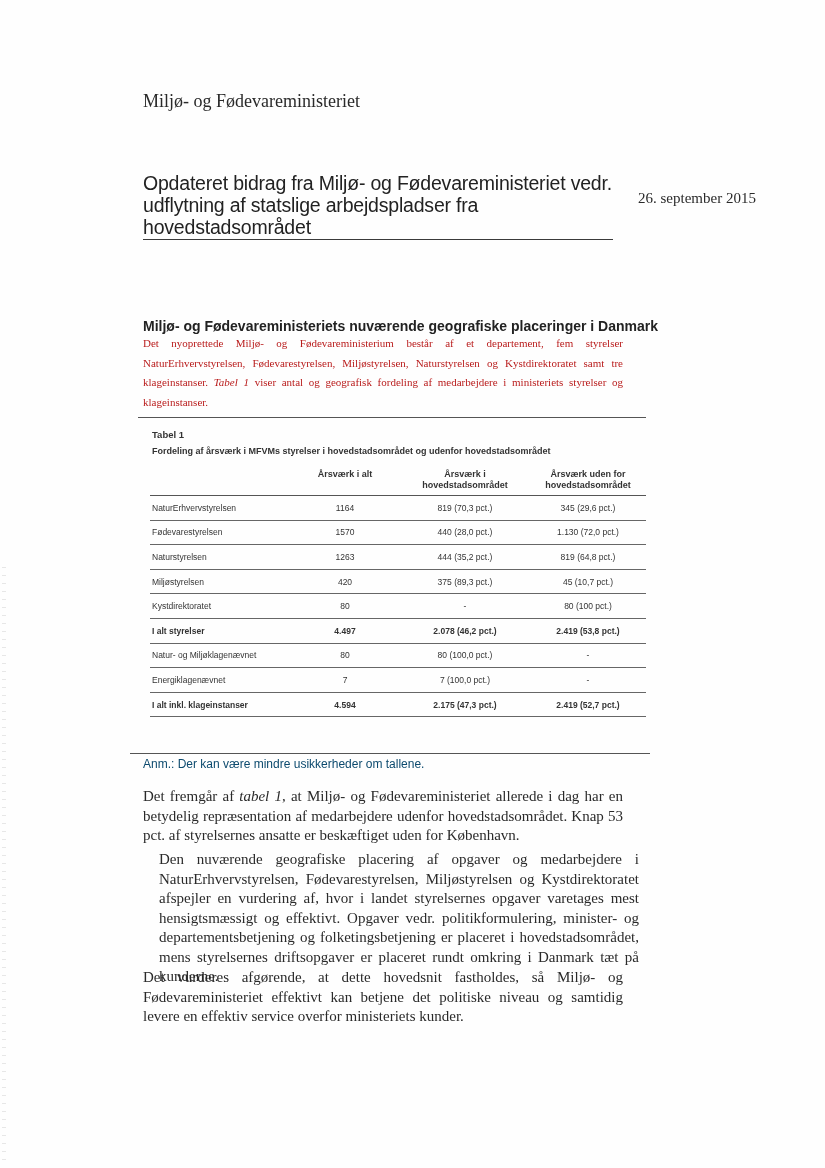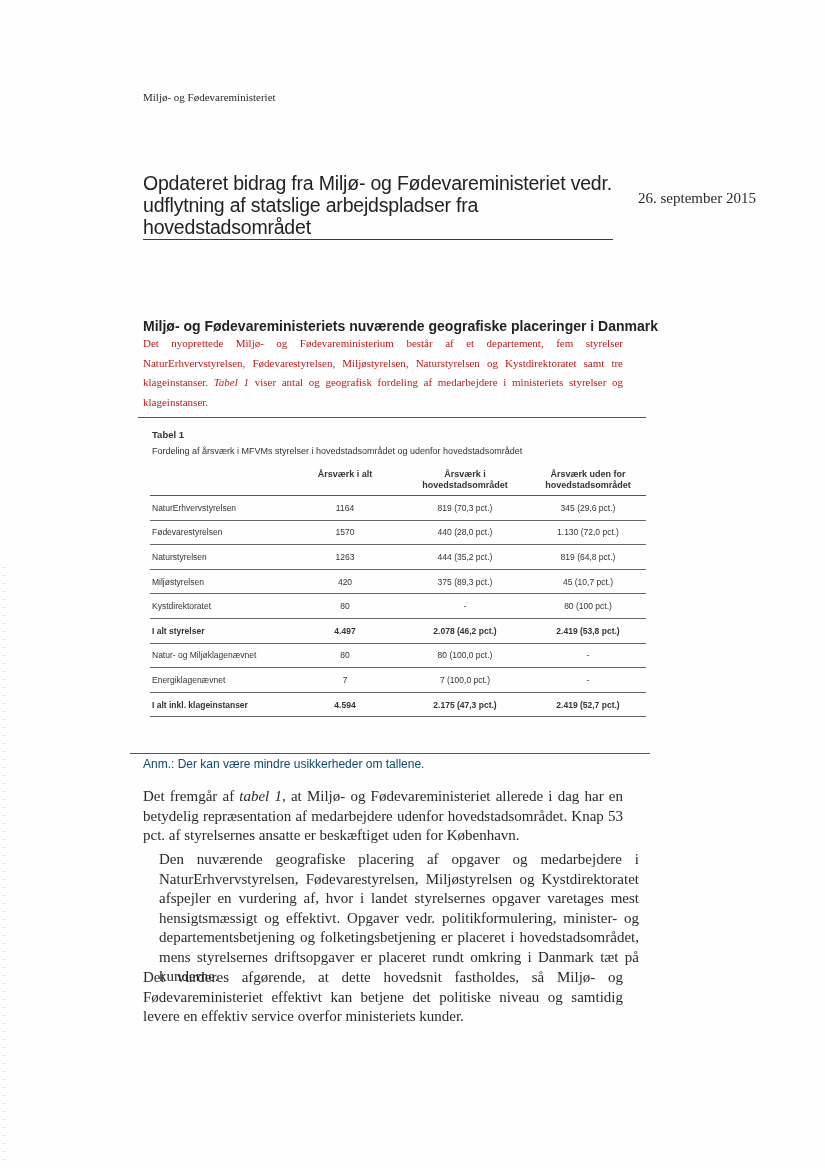--- a/index.html
+++ b/index.html
@@ -1,37 +1,37 @@
 <!DOCTYPE html>
 <html><head>
 <meta charset="utf-8">
 <style>
   html, body { margin: 0; padding: 0; background: #ffffff; }
   body { width: 825px; height: 1168px; position: relative; overflow: hidden; color: #1a1a1a; }
   .page { position: absolute; left: 0; top: 0; width: 825px; height: 1168px; background: #fefefe; }
   .serif { font-family: "Liberation Serif", "DejaVu Serif", serif; }
   .sans { font-family: "Liberation Sans", "DejaVu Sans", sans-serif; }
 
-  .ministry { position: absolute; left: 143px; top: 91px; font-size: 11px; color: #2a2a2a; }
+  .ministry { position: absolute; left: 143px; top: 91px; font-size: 18px; color: #2a2a2a; }
 
   .title { position: absolute; left: 143px; top: 172px; width: 480px; font-size: 19.5px; line-height: 22px; color: #222; letter-spacing: -0.2px; }
   .date { position: absolute; left: 638px; top: 190px; font-size: 15px; color: #2a2a2a; }
 
   .rule { position: absolute; height: 1px; background: #3a3a3a; }
   .rule.r1 { left: 143px; top: 239px; width: 470px; }
   .rule.r2 { left: 138px; top: 417px; width: 508px; background: #555; }
   .rule.r3 { left: 130px; top: 753px; width: 520px; background: #555; }
 
   .intro { position: absolute; left: 143px; top: 250px; width: 480px; font-size: 14.5px; line-height: 19.5px; font-style: italic; color: #2a2a2a; text-align: justify; }
 
   .sec-head { position: absolute; left: 143px; top: 318px; font-size: 14px; font-weight: bold; color: #222; }
   .para1 { position: absolute; left: 143px; top: 334px; width: 480px; font-size: 11px; line-height: 19.5px; color: #b91c1c; text-align: justify; }
 
   .tbl-label { position: absolute; left: 152px; top: 429px; font-size: 9.5px; font-weight: bold; color: #333; }
-  .tbl-caption { position: absolute; left: 152px; top: 446px; font-size: 9px; font-weight: normal; color: #333; }
+  .tbl-caption { position: absolute; left: 152px; top: 446px; font-size: 9px; font-weight: bold; color: #333; }
 
   table.data { position: absolute; left: 150px; top: 467px; width: 496px; border-collapse: collapse; font-size: 8.5px; color: #333; }
   table.data th { font-weight: bold; font-size: 9px; text-align: center; vertical-align: top; padding: 2px 2px 4px 2px; line-height: 11px; border-bottom: 1.5px solid #555; }
   table.data th.c0 { text-align: left; }
   table.data td { padding: 0 2px; height: 23.6px; text-align: center; border-bottom: 1.5px solid #666; }
   table.data td.c0 { text-align: left; padding-left: 2px; }
   table.data tr.total td { font-weight: bold; }
   .col0 { width: 140px; } .col1 { width: 110px; } .col2 { width: 130px; } .col3 { width: 116px; }
 
   .note { position: absolute; left: 143px; top: 757px; font-size: 12px; color: #0c4a6e; }

